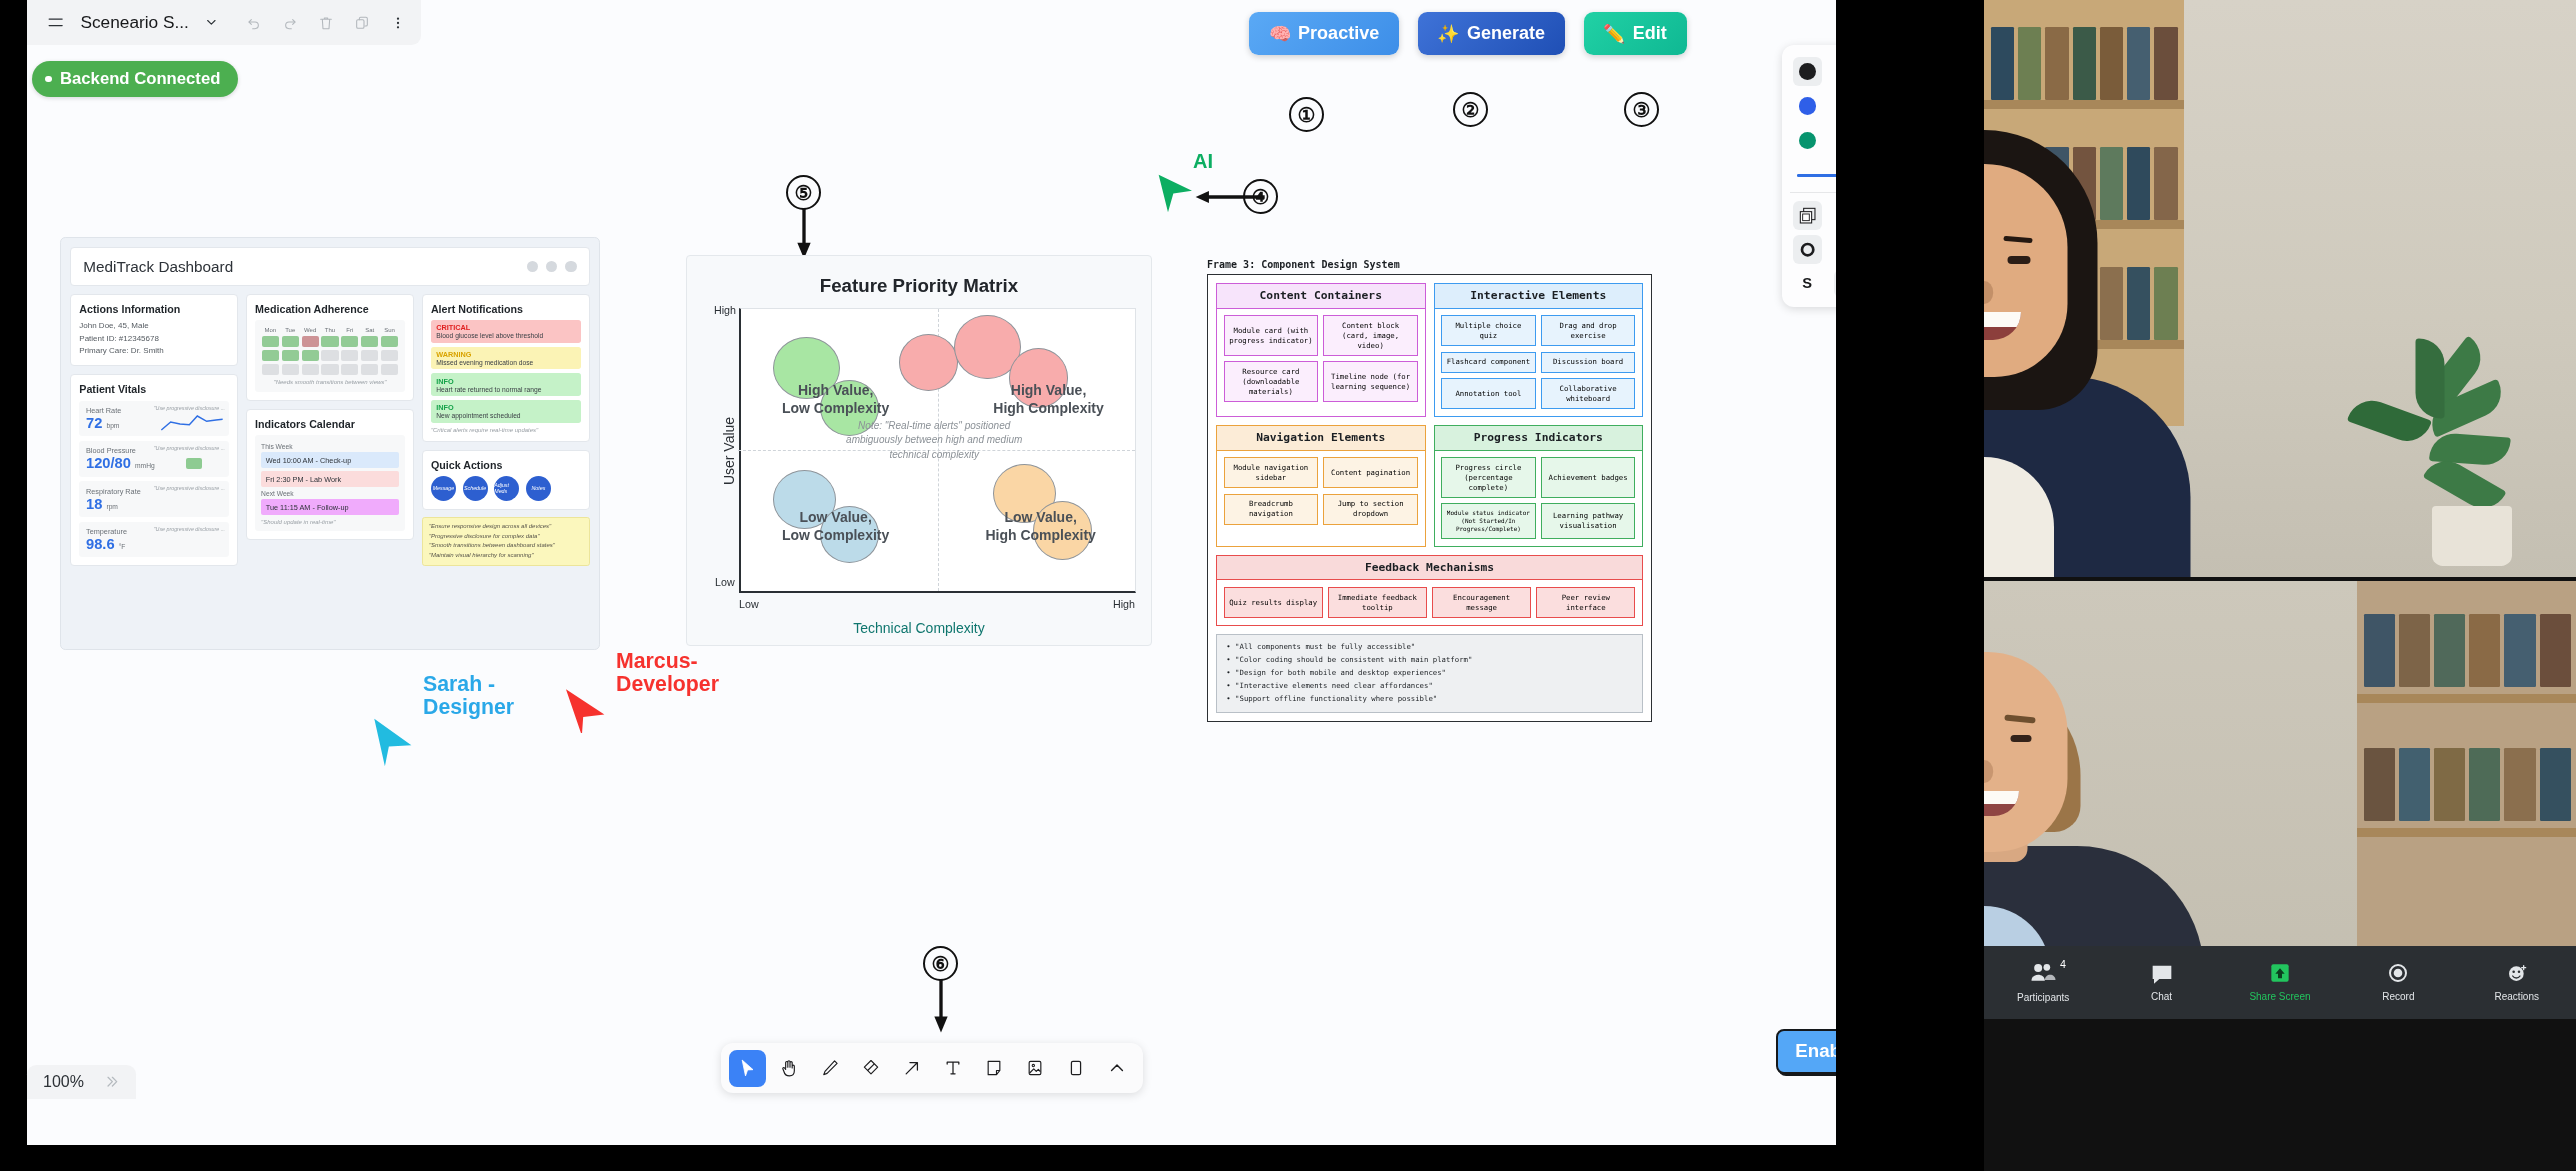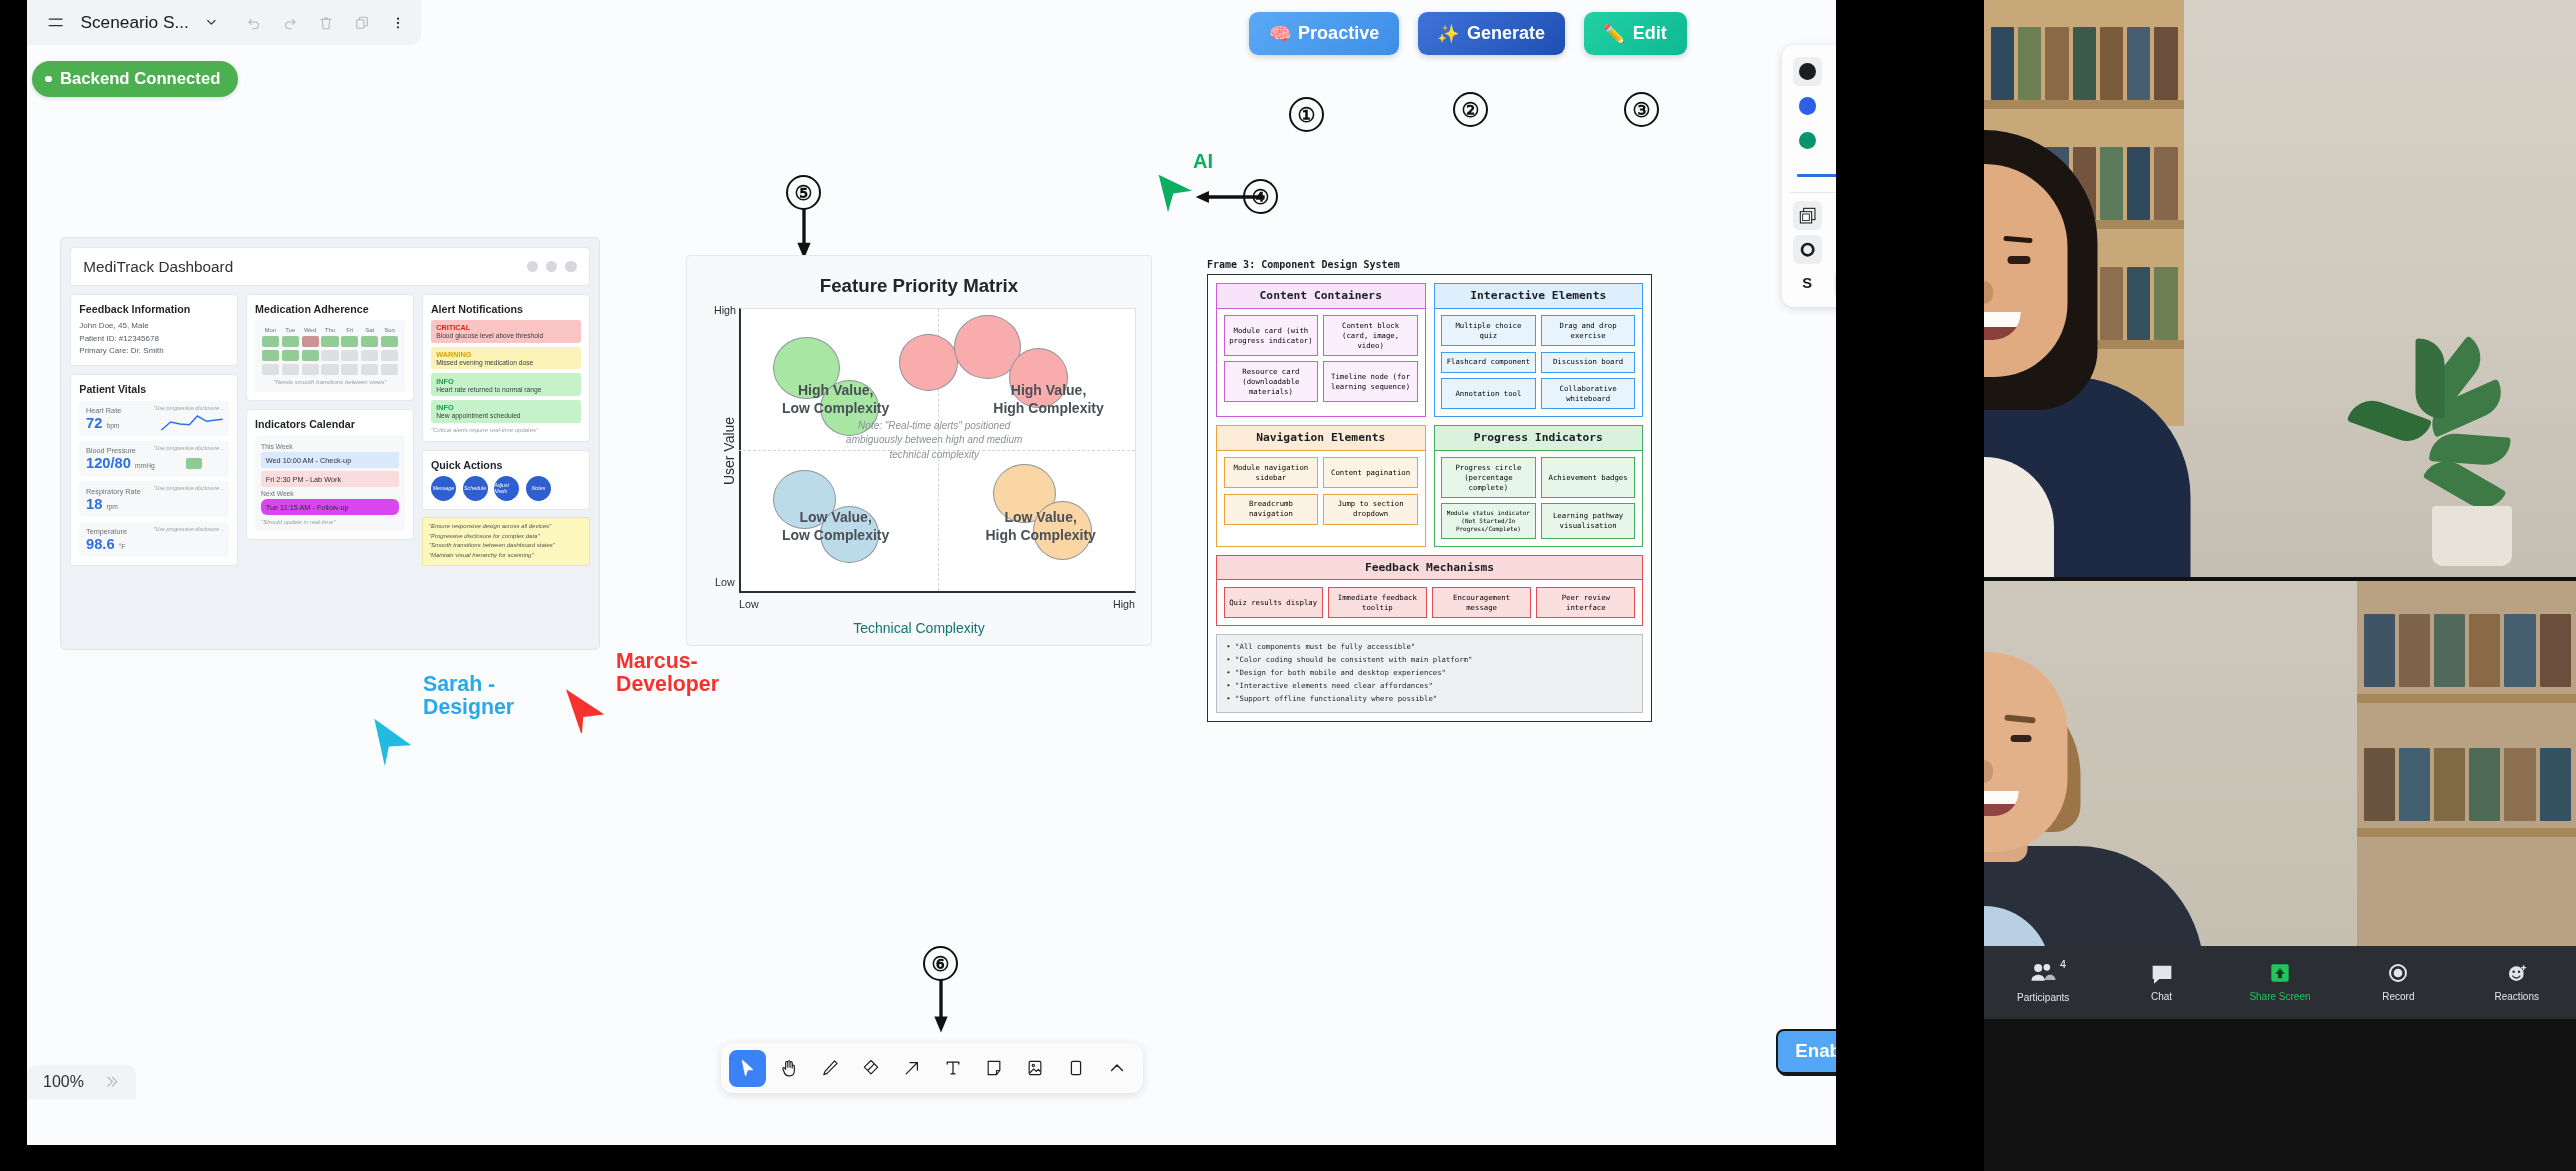--- a/index.html
+++ b/index.html
@@ -112,21 +112,21 @@
   .alert { border-radius:2.7px; padding:3.3px 5.3px; margin-bottom:4px; }
   .alert .t { font-size:7.3px; font-weight:700; }
   .alert .d { font-size:6.7px; color:#3b4046; }
   .al-crit { background:#fbc4c4; } .al-crit .t { color:#e02020; }
   .al-warn { background:#fbf3b5; } .al-warn .t { color:#d9a300; }
   .al-info { background:#c5f2c8; } .al-info .t { color:#16a34a; }
 
   .appt { background:#f7f8f9; border-radius:3.3px; padding:6px; }
   .appt .sec { font-size:6.7px; color:#6b7177; margin:2px 0; }
   .appt .it { font-size:7.3px; color:#2d3238; border-radius:2px; padding:3.3px 4.7px; margin-bottom:3.3px; }
-  .appt .b { background:#dae9fb; } .appt .p { background:#fbdcdc; } .appt .g { background:#d946ef;border-radius:6px; }
+  .appt .b { background:#dae9fb; } .appt .p { background:#fbdcdc; } .appt .g { background:#f0abfc; }
 
   .qa { display:flex; gap:6.7px; margin-top:5.3px; }
   .qa i { width:25px; height:25px; border-radius:50%; background:#2d5fd0; display:flex; align-items:center;
           justify-content:center; color:#fff; font-size:5.3px; overflow:hidden; }
   .noteyellow { background:#fbf7bd; border:0.7px solid #ece59a; border-radius:2.7px; padding:4.7px 6px; margin-top:6.7px; }
   .noteyellow p { font-size:6px; color:#57544a; font-style:italic; line-height:1.6; }
 
   
   .fpm {
     position: absolute; left: 686px; top: 255px; width: 466px; height: 391px;
@@ -373,21 +373,21 @@
             <span></span>
             <span></span>
             <span></span>
           </div>
       </div>
 
       <div class="medi-grid">
 
         <div>
           <div class="card">
-            <h4>Feedback Information</h4>
+            <h4>Actions Information</h4>
             <div class="p-line">John Doe, 45, Male</div>
             <div class="p-line">Patient ID: #12345678</div>
             <div class="p-line">Primary Care: Dr. Smith</div>
           </div>
           <div class="card" style="margin-top:8px;">
             <h4>Patient Vitals</h4>
 
             <div class="vital">
               <div class="note">"Use progressive disclosure ...</div>
               <div class="lbl">Heart Rate</div>

